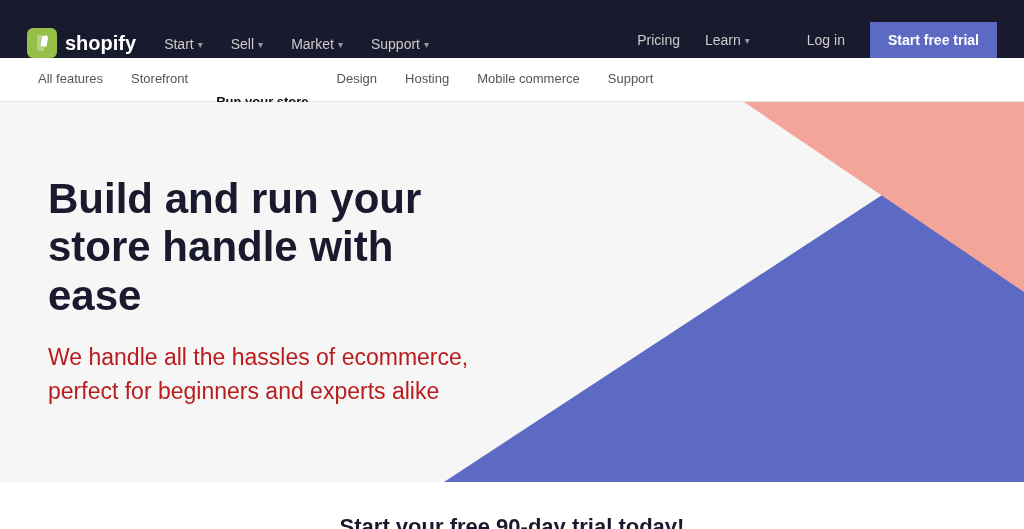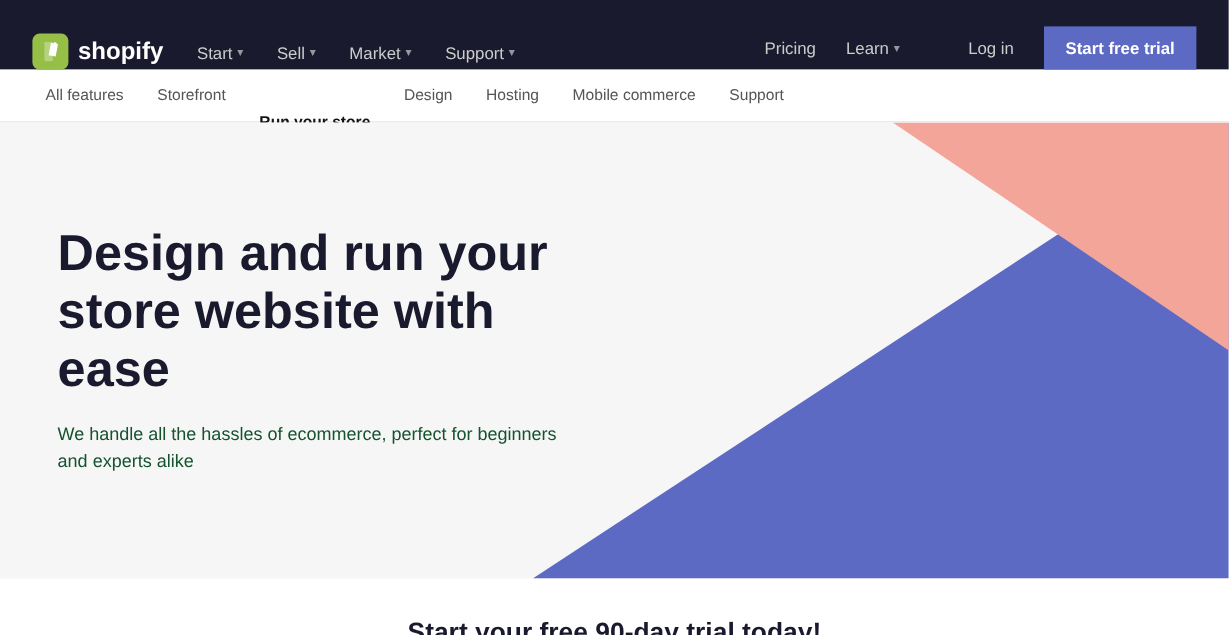--- a/index.html
+++ b/index.html
@@ -134,22 +134,22 @@
       max-width: 520px;
     }
     .hero-title {
       font-size: 42px;
       font-weight: 800;
       color: #1a1a2e;
       line-height: 1.15;
       margin-bottom: 20px;
     }
     .hero-subtitle {
-      font-size: 15px;
-      color: #14532d;
+      font-size: 23px;
+      color: #b91c1c;
       line-height: 1.5;
     }
 
     
     .hero-shapes {
       position: absolute;
       right: 0;
       top: 0;
       width: 580px;
       height: 100%;
@@ -261,21 +261,21 @@
     <span>Support</span>
   </div>
 </nav>
 
 <section class="hero">
   <div class="hero-shapes">
     <div class="shape-blue"></div>
     <div class="shape-pink"></div>
   </div>
   <div class="hero-content">
-    <h1 class="hero-title">Design and run your store website with ease</h1>
+    <h1 class="hero-title">Build and run your store handle with ease</h1>
     <p class="hero-subtitle">We handle all the hassles of ecommerce, perfect for beginners and experts alike</p>
   </div>
 </section>
 
 <section class="cta-section">
   <h2 class="cta-title">Start your free 90-day trial today!</h2>
 
 </section>
 
 </body></html>

